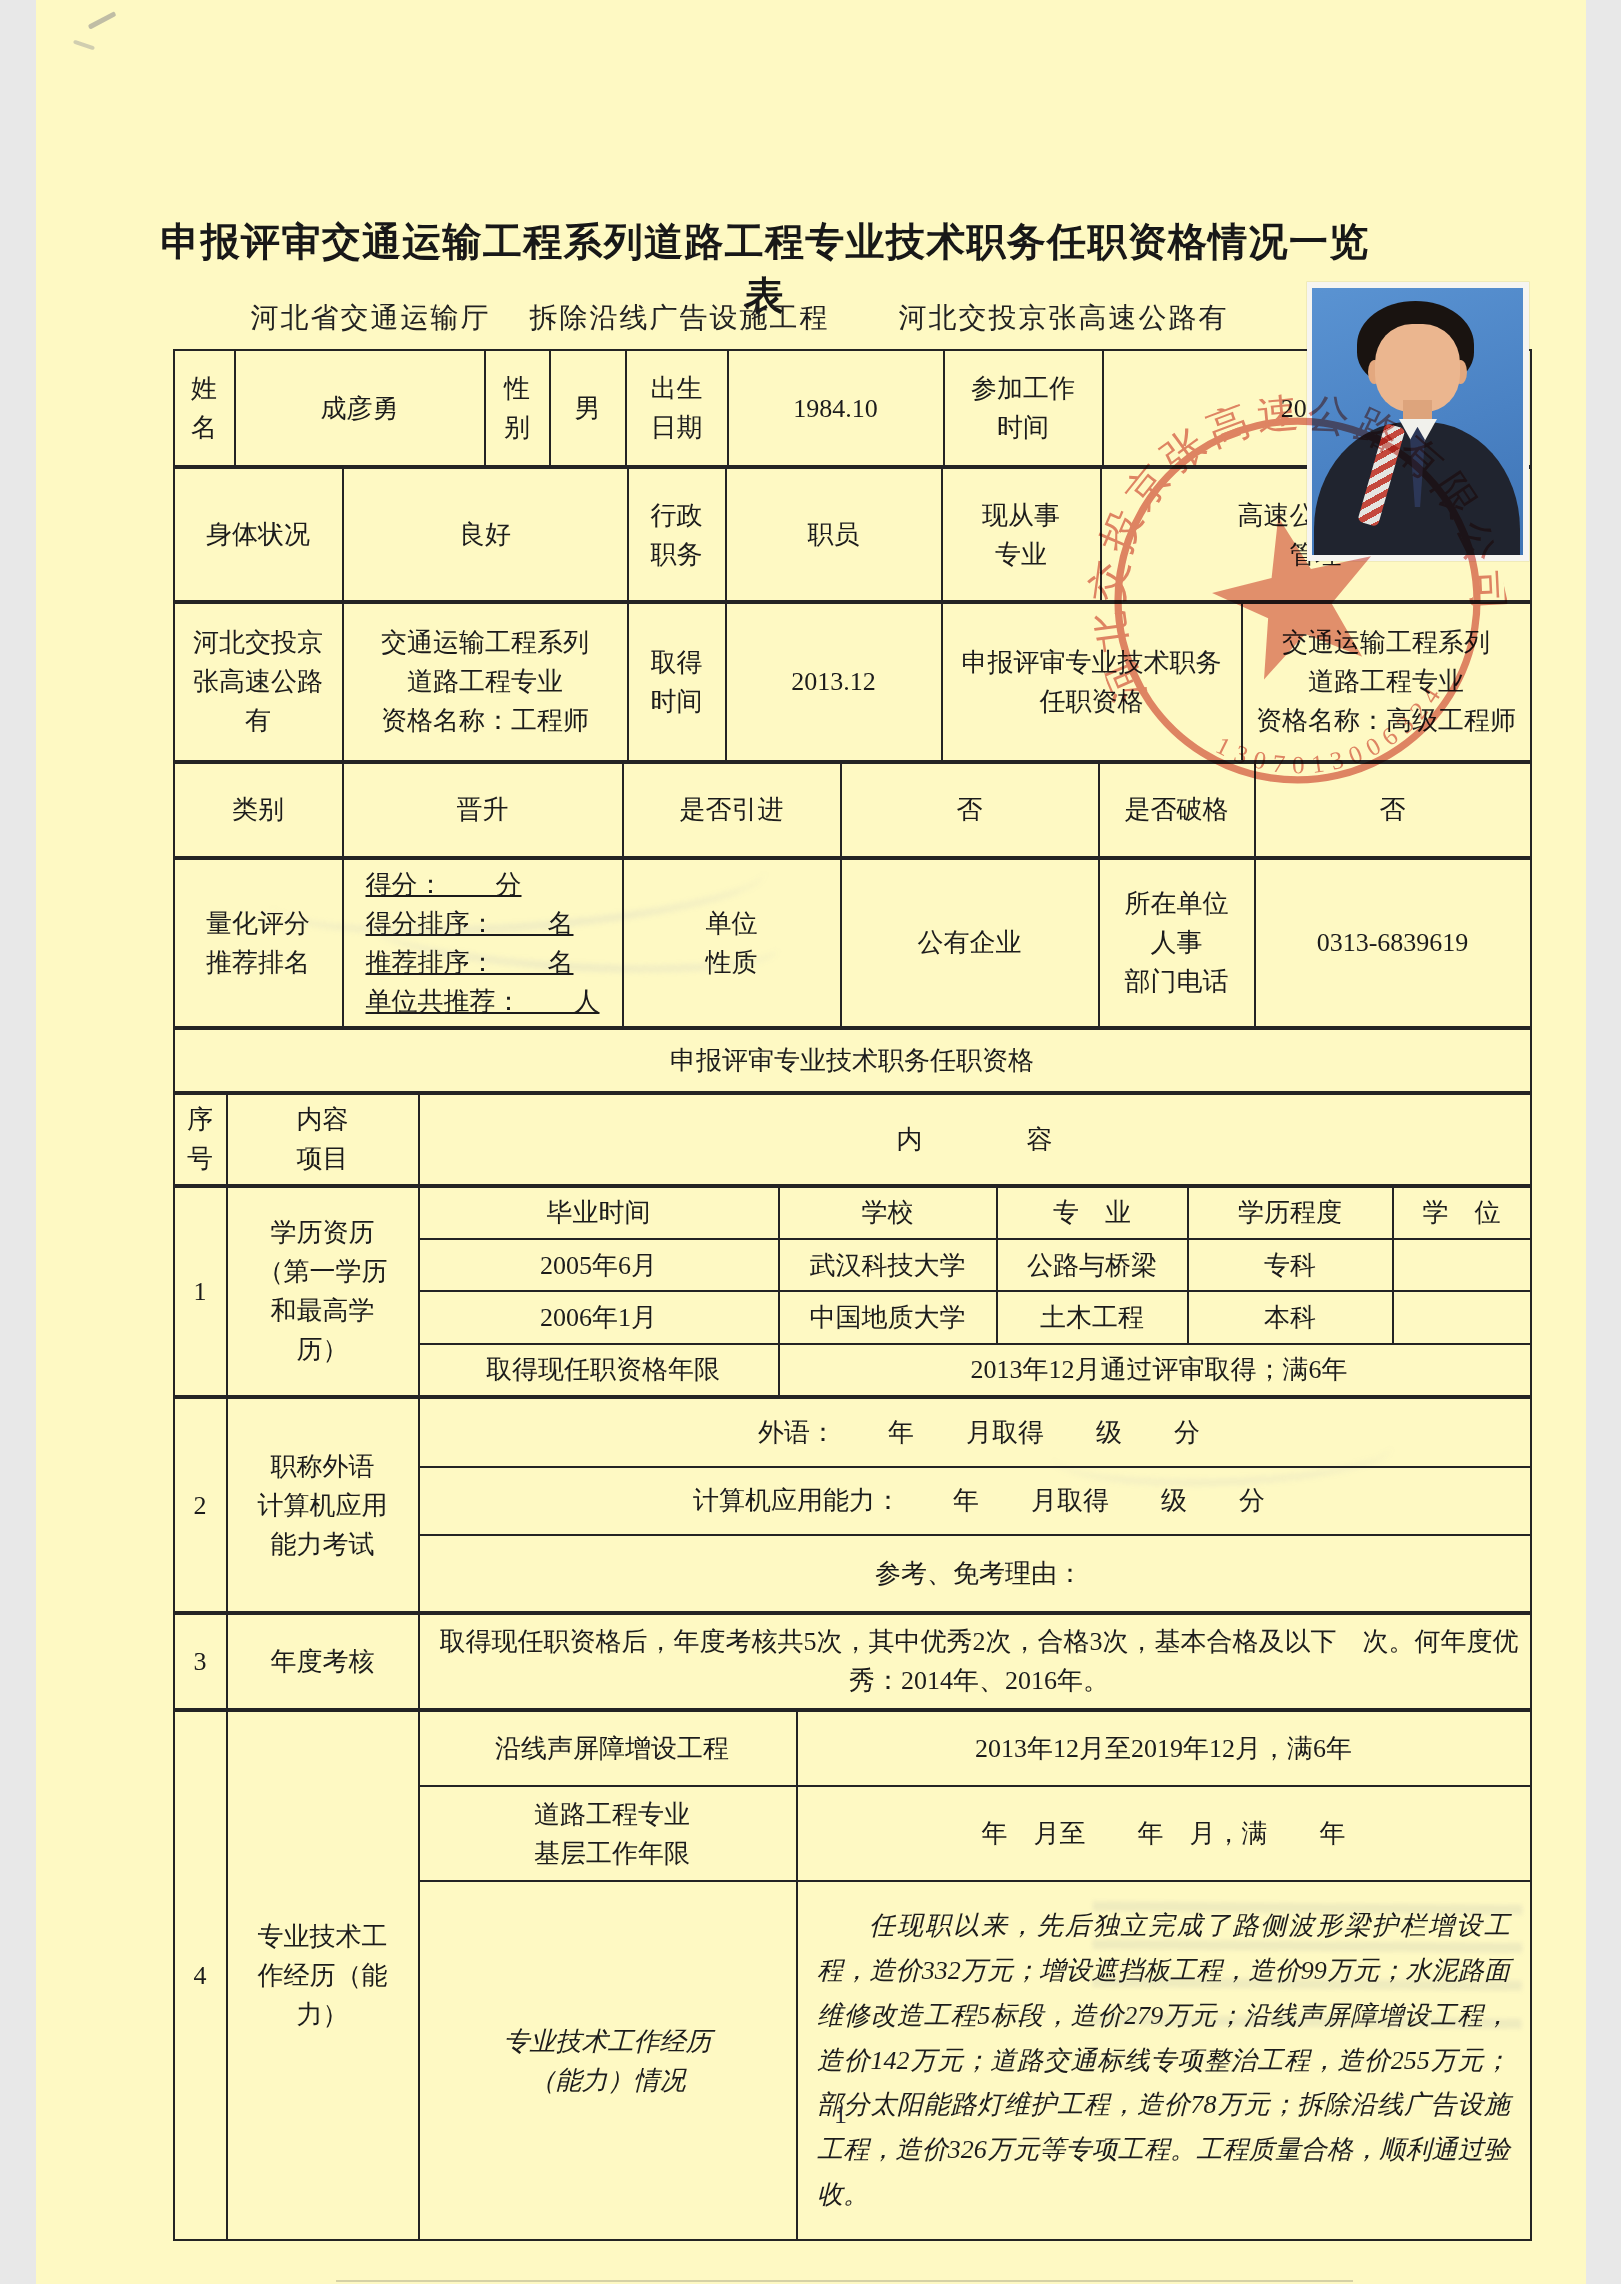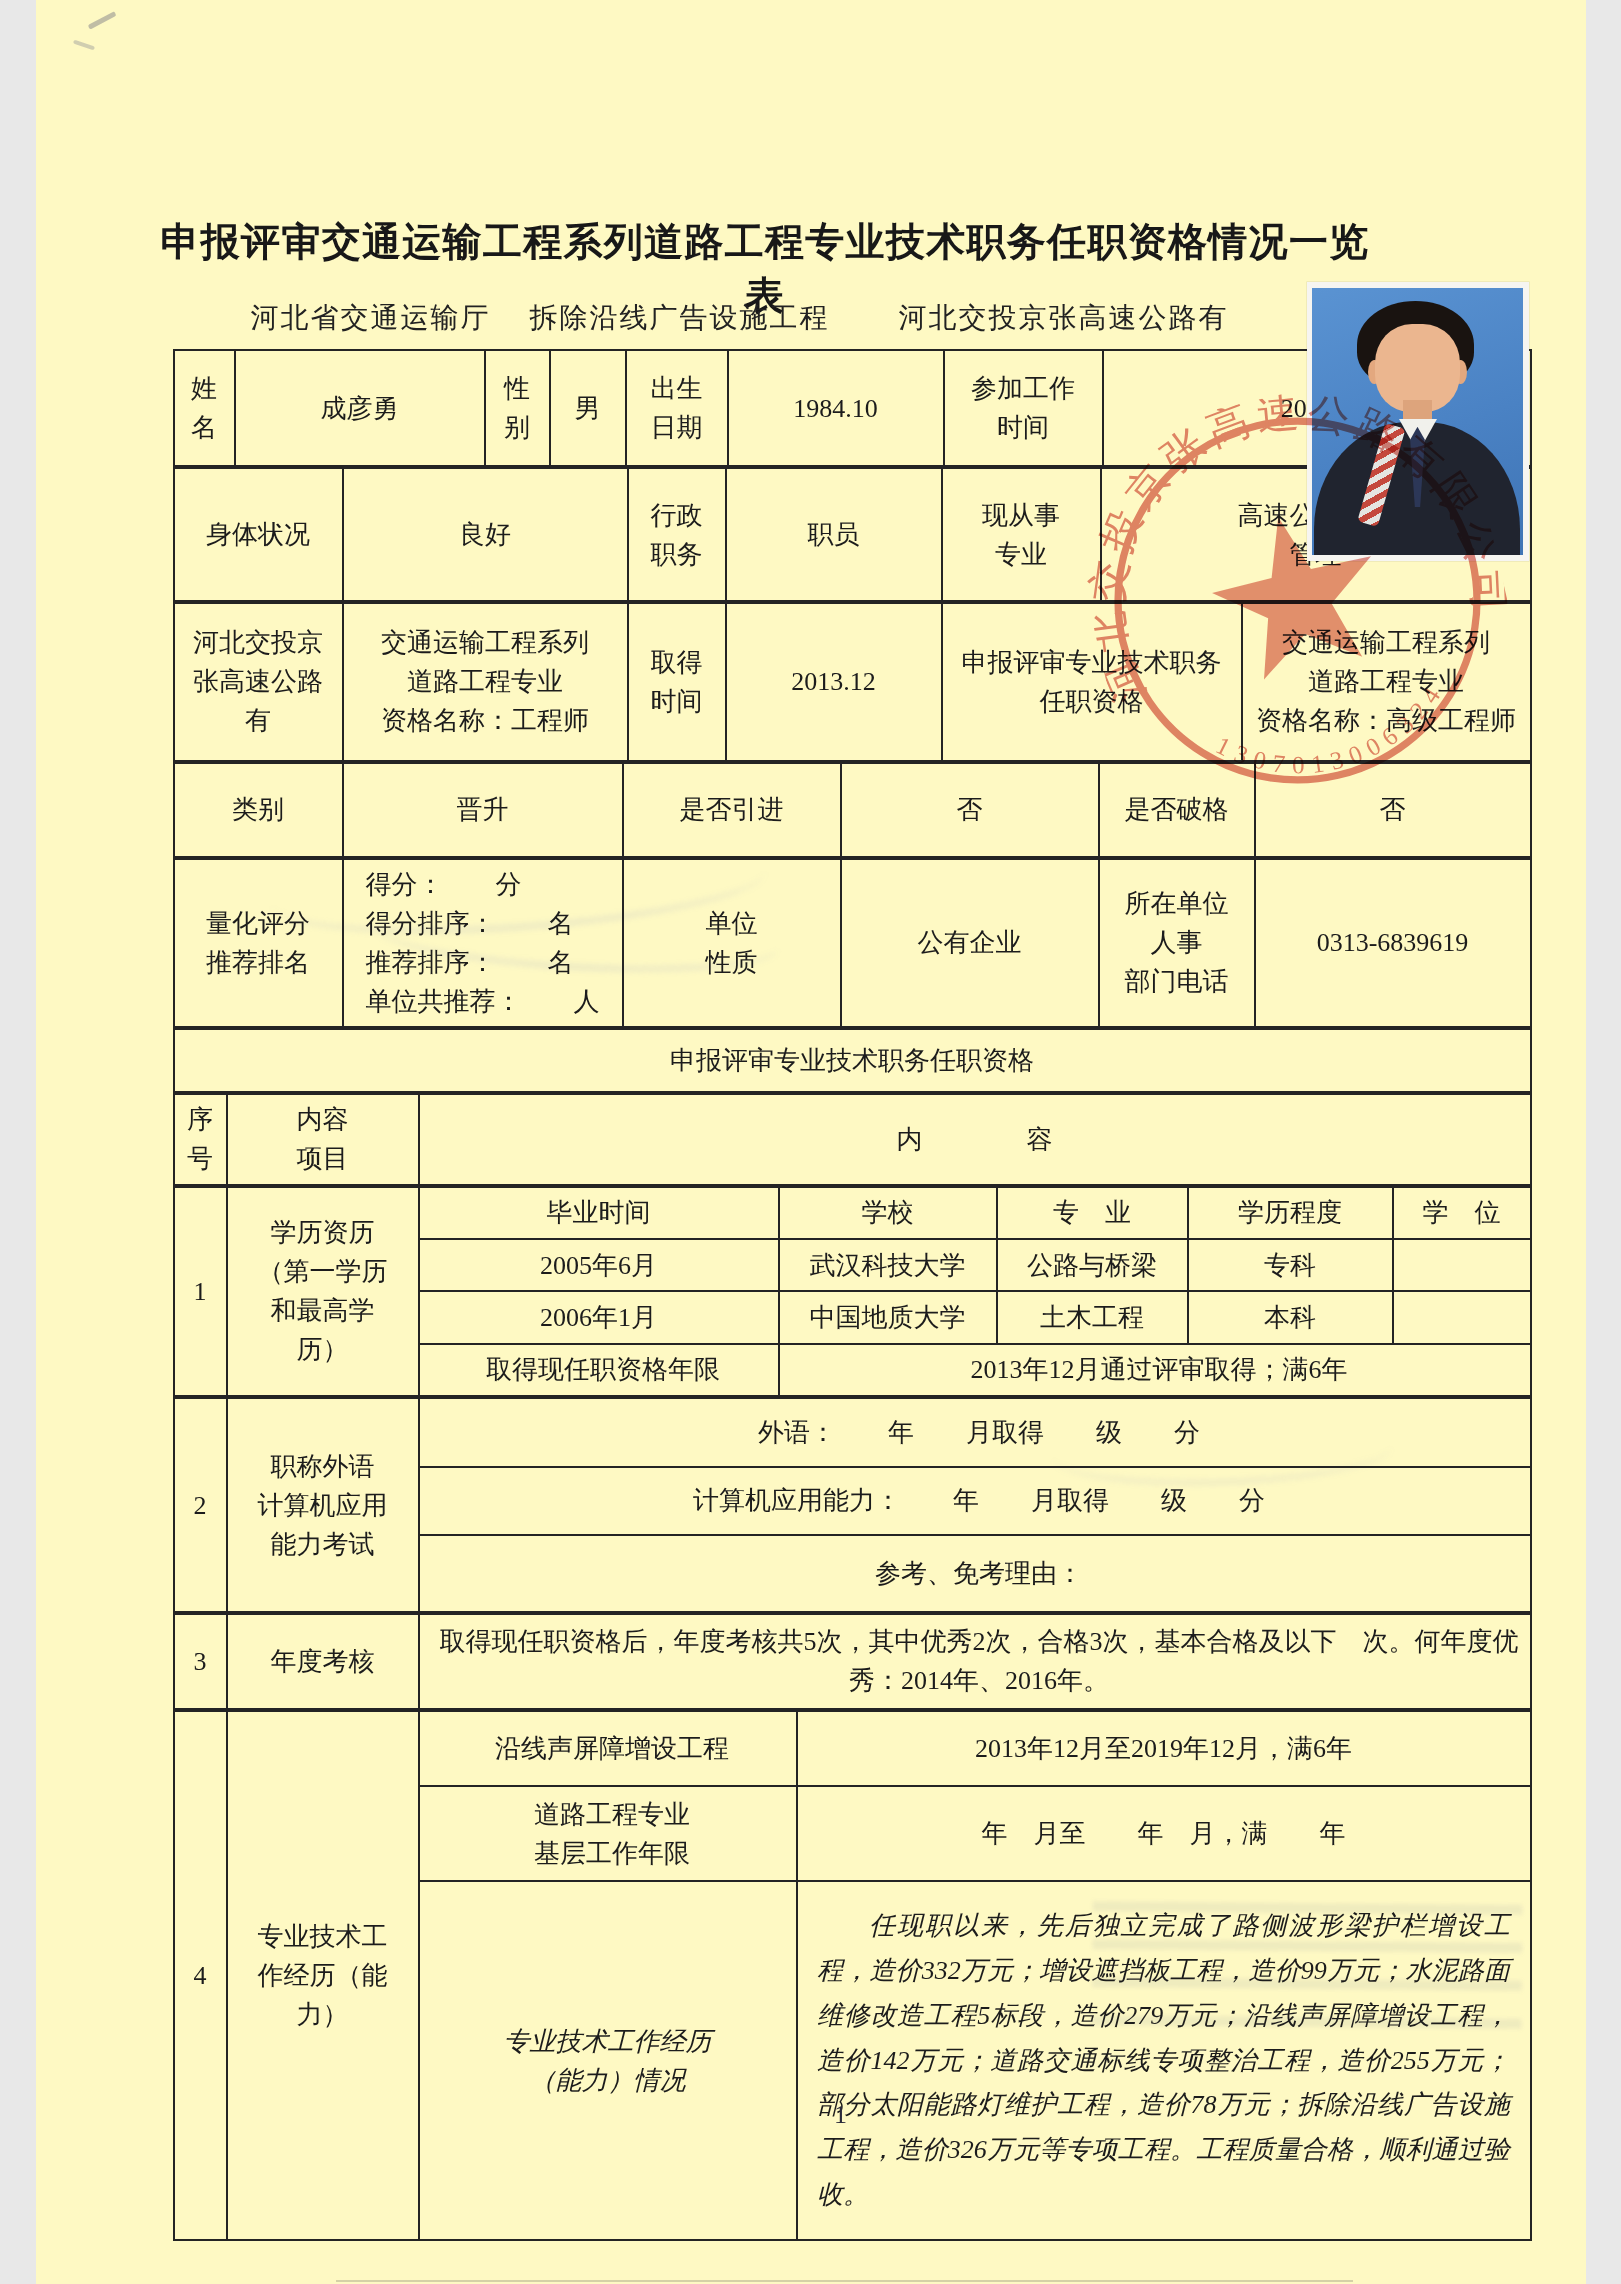--- a/index.html
+++ b/index.html
@@ -29,21 +29,21 @@
   .pre { white-space:pre-line; }
   .left { text-align:right; padding-left:18px !important; }
   .just { text-align:justify !important; text-indent:2em; line-height:1.72 !important; padding:9px 19.6px !important; }
   .b1 td { height:104px; }
   .b2 td { height:120px; line-height:1.45; }
   .b3 td { height:146px; line-height:1.42; }
   .b4 td { height:81px; }
   .b5 td { height:156px; line-height:1.55; }
   .b6 td { height:51px; font-size:27px; }
   .b7 td { height:78px; font-size:27px; }
-  .score-block { display:inline-block; text-align:left; white-space:pre-line; }
+  .score-block { display:inline-block; text-align:left; white-space:pre-line;text-decoration:underline; }
   .h65 td { height:40px; }
   .h90 td { height:56px; }
   .h105 td { height:65px; }
   .h100 td { height:63px; }
   .h132 td { height:83px; }
   .h526 td { height:339px;font-style:italic; }
   .sec3row td { height:82px; line-height:1.65; }
   
   .photo {
     position:absolute; left:1271px; top:282px; width:222px; height:279px;

